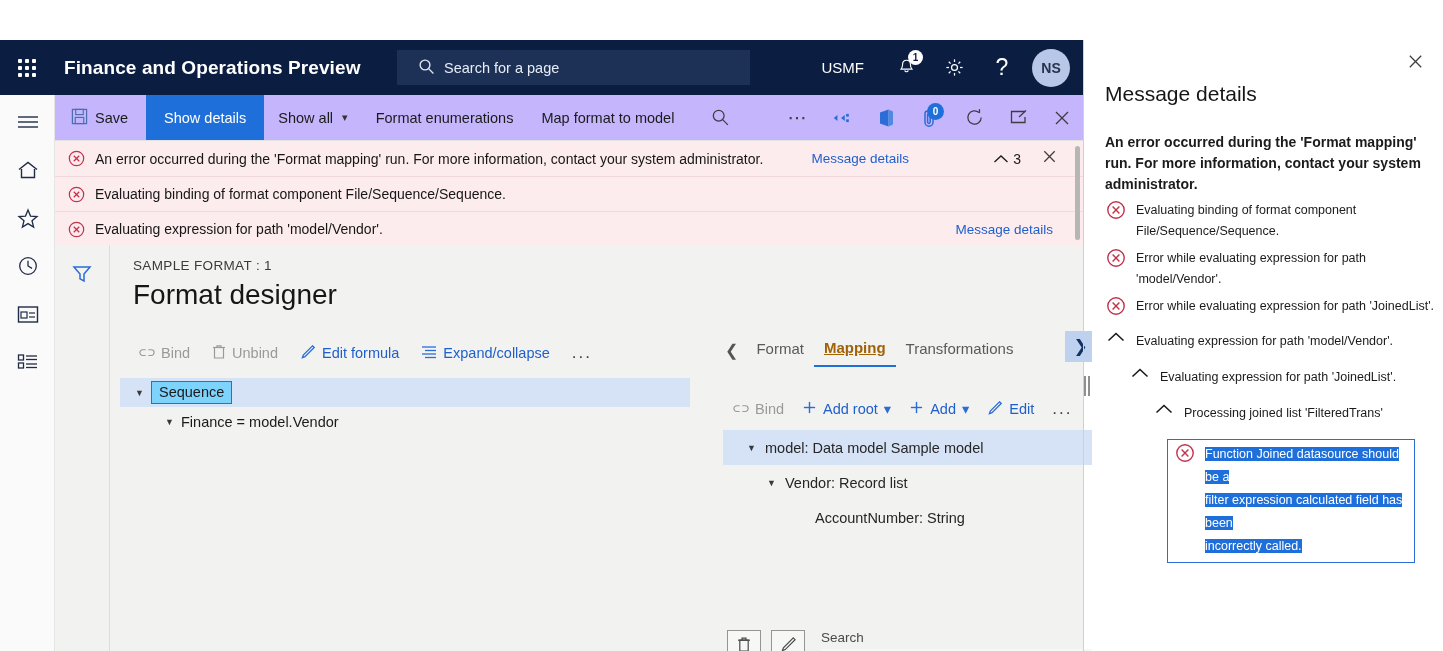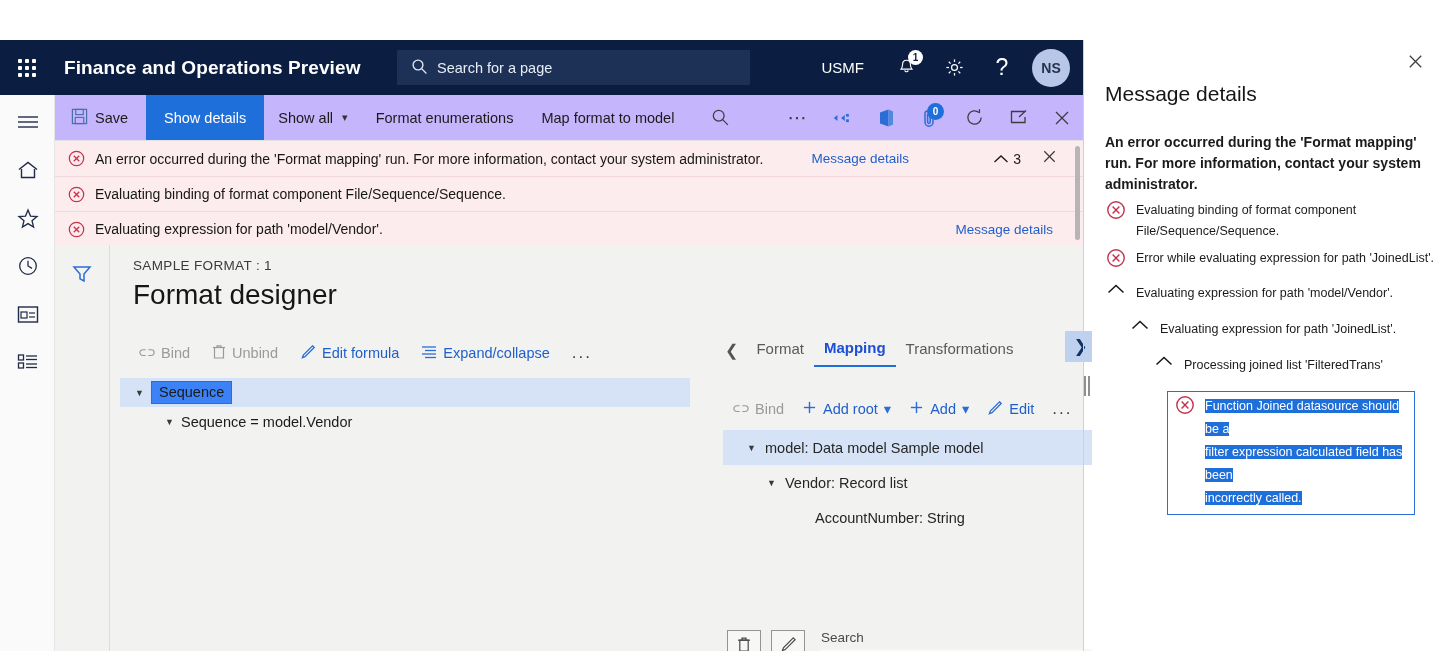--- a/index.html
+++ b/index.html
@@ -19,21 +19,21 @@
   }
   .waffle { width: 54px; height: 55px; display: flex; align-items: center; justify-content: center; cursor: pointer; }
   .waffle-grid { display: grid; grid-template-columns: repeat(3, 4px); grid-template-rows: repeat(3, 4px); gap: 3px; }
   .waffle-grid i { display: block; width: 4px; height: 4px; background: #fff; border-radius: 1px; }
   .app-title {
     color: #ffffff; font-size: 19px; font-weight: bold; letter-spacing: .1px;
     margin-left: 10px; white-space: nowrap;
   }
   .searchbox {
     position: absolute; left: 397px; top: 10px; width: 353px; height: 35px;
-    background: #1d3157; display: flex; align-items: center; padding-left: 14px; cursor: text;
+    background: #1d3157; display: flex; align-items: center; padding-left: 21px; cursor: text;
   }
   .searchbox .sicon { color: #dfe6f2; font-size: 15px; margin-right: 9px; line-height: 1; }
   .searchbox .stext { color: #e7ecf5; font-size: 14.5px; }
   .nav-right { position: absolute; right: 0; top: 0; height: 55px; display: flex; align-items: center; }
   .usmf { color: #ffffff; font-size: 15px; margin-right: 24px; cursor: pointer; }
   .navicon {
     position: relative; color: #ffffff; width: 36px; height: 36px;
     display: flex; align-items: center; justify-content: center; cursor: pointer; margin-right: 12px;
   }
   .navicon svg { display: block; }
@@ -102,28 +102,28 @@
   .act { display: flex; align-items: center; gap: 6px; font-size: 14.5px; padding: 4px 8px; cursor: pointer; white-space: nowrap; }
   .act.disabled { color: #9a9a9a; cursor: default; }
   .act.link { color: #1f5fcc; }
   .act .dots { font-size: 17px; letter-spacing: 2px; color: #3d3d3d; }
 
   
   .ltree { position: absolute; left: 80px; top: 133px; width: 560px; }
   .trow { height: 29px; display: flex; align-items: center; font-size: 14.5px; color: #1b1b1b; }
   .trow.sel { background: #d6e3f7; width: 570px; margin-left: -15px; padding-left: 15px; }
   .tri { width: 16px; font-size: 9px; color: #3a3a3a; display: inline-block; }
-  .nodebox { border: 1px solid #2b6cd6; padding: 2px 7px 3px; background: #3b82f6; }
+  .nodebox { border: 1px solid #2b6cd6; padding: 2px 7px 3px; background: #7dd3fc; }
 
   
   .rpane { position: absolute; left: 660px; top: 0; width: 369px; height: 446px; }
   .rtabs { position: absolute; left: 10px; top: 88px; display: flex; align-items: center; }
   .tback { padding: 4px 8px 4px 0; color: #555; font-size: 16px; cursor: pointer; }
   .rtab { font-size: 15px; color: #5a5a5a; padding: 6px 10px 9px; cursor: pointer; white-space: nowrap; }
-  .rtab.sel { color: #1d4ed8; font-weight: bold; border-bottom: 2.5px solid #1f6fdb; }
+  .rtab.sel { color: #a16207; font-weight: bold; border-bottom: 2.5px solid #1f6fdb; text-decoration: underline; }
   .tfwd {
     position: absolute; left: 350px; top: 86px; width: 31px; height: 31px; background: #bed2f0;
     display: flex; align-items: center; justify-content: center; cursor: pointer; font-size: 17px; color: #13315f;
   }
   .ractions { position: absolute; left: 10px; top: 150px; display: flex; align-items: center; gap: 2px; }
   .rtree { position: absolute; left: 8px; top: 185px; width: 370px; }
   .rrow { height: 35px; display: flex; align-items: center; font-size: 14.5px; color: #262626; padding-left: 24px; }
   .rrow.sel { background: #d6e3f7; }
   .rtri { width: 18px; font-size: 9px; color: #3a3a3a; }
   .rscroll { position: absolute; left: 377px; top: 189px; width: 6px; height: 113px; background: #a6a6a6; border-radius: 3px; }
@@ -484,21 +484,21 @@
       </div>
     </div>
 
     <div class="ltree">
       <div class="trow sel">
         <span class="tri">▼</span>
         <span class="nodebox">Sequence</span>
       </div>
       <div class="trow" style="padding-left:30px;">
         <span class="tri">▼</span>
-        <span>Sequence = model.Vendor</span>
+        <span>Finance = model.Vendor</span>
       </div>
     </div>
 
     <div class="rpane">
 
       <div class="rtabs">
         <span class="tback">❮</span>
         <span class="rtab">Format</span>
         <span class="rtab sel">Mapping</span>
         <span class="rtab">Transformations</span>
@@ -620,20 +620,32 @@
               <circle cx="11" cy="11" r="8.2" fill="none" stroke="#c4314b" stroke-width="1.4"></circle>
               <g stroke="#c4314b" stroke-width="1.4">
                 <line x1="7.6" y1="7.6" x2="14.4" y2="14.4"></line>
                 <line x1="14.4" y1="7.6" x2="7.6" y2="14.4"></line>
               </g>
             </svg>
         </span>
         <span class="md-txt" style="width:232px;">Evaluating binding of format component File/Sequence/Sequence.</span>
       </div>
 
+      <div class="md-item">
+        <span class="md-ico">
+          <svg width="22" height="22" viewBox="0 0 22 22">
+              <circle cx="11" cy="11" r="8.2" fill="none" stroke="#c4314b" stroke-width="1.4"></circle>
+              <g stroke="#c4314b" stroke-width="1.4">
+                <line x1="7.6" y1="7.6" x2="14.4" y2="14.4"></line>
+                <line x1="14.4" y1="7.6" x2="7.6" y2="14.4"></line>
+              </g>
+            </svg>
+        </span>
+        <span class="md-txt">Error while evaluating expression for path 'model/Vendor'.</span>
+      </div>
 
       <div class="md-item">
         <span class="md-ico">
           <svg width="22" height="22" viewBox="0 0 22 22">
               <circle cx="11" cy="11" r="8.2" fill="none" stroke="#c4314b" stroke-width="1.4"></circle>
               <g stroke="#c4314b" stroke-width="1.4">
                 <line x1="7.6" y1="7.6" x2="14.4" y2="14.4"></line>
                 <line x1="14.4" y1="7.6" x2="7.6" y2="14.4"></line>
               </g>
             </svg>

